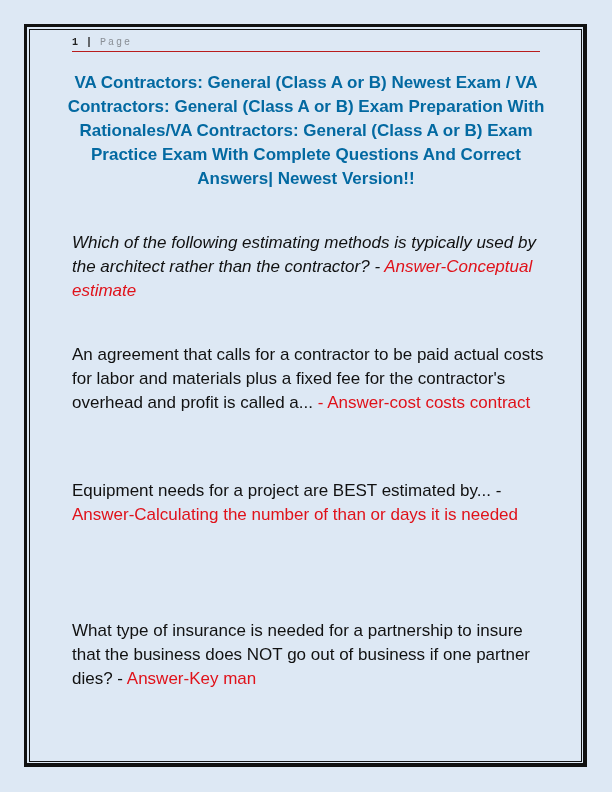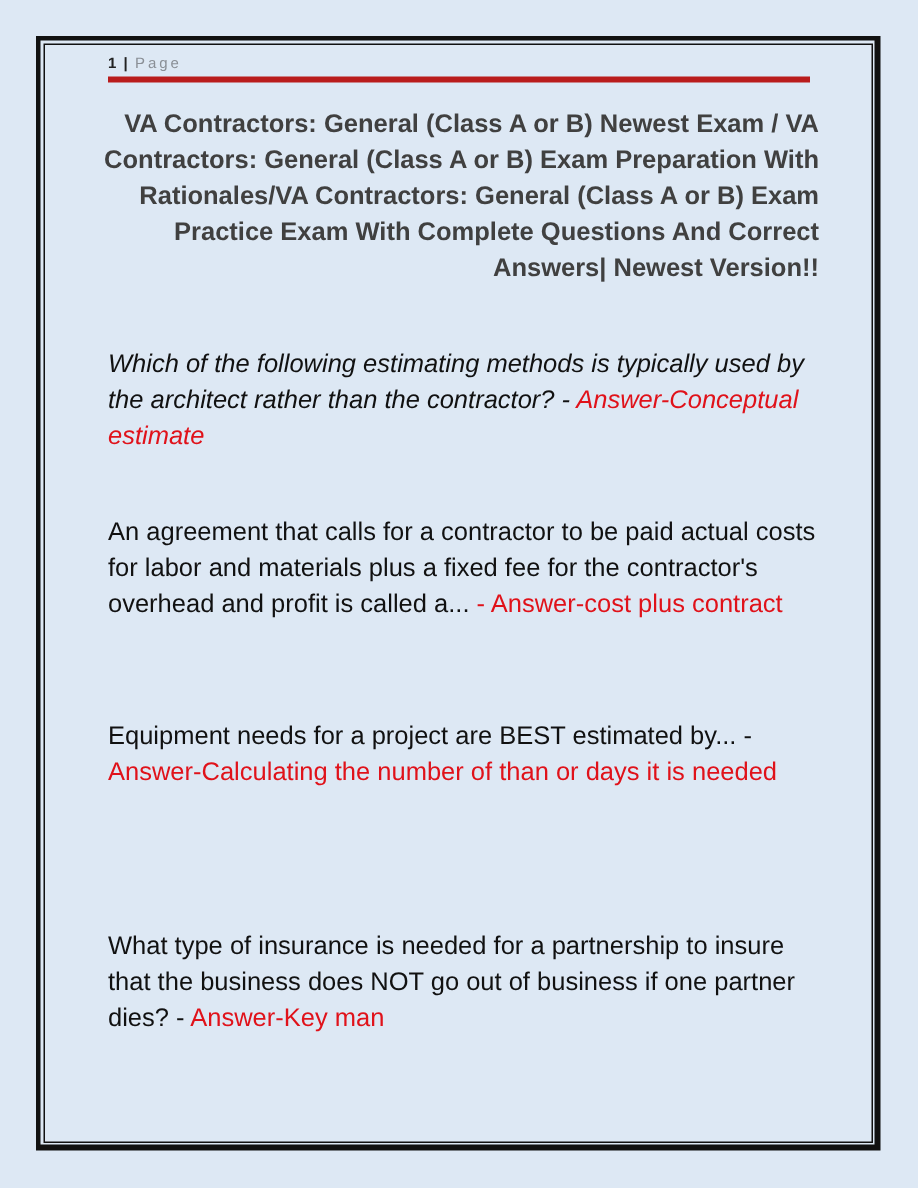--- a/index.html
+++ b/index.html
@@ -33,44 +33,44 @@
       height: 733px;
       box-sizing: border-box;
       border: 1px solid #111111;
     }
     .header {
       position: absolute;
       left: 72px;
       top: 36px;
       width: 468px;
       height: 15px;
-      border-bottom: 4px solid #b91c1c;
-      font-family: Liberation Sans, sans-serif;
+      border-bottom: 1px solid #b91c1c;
+      font-family: Liberation Mono, monospace;
       font-size: 10px;
       line-height: 13px;
       color: #222;
     }
     .header .num {
       font-weight: bold;
     }
     .header .sep {
       font-weight: bold;
       margin: 0 2px 0 2px;
     }
     .header .page-word {
       color: #8a8f96;
       letter-spacing: 2px;
     }
     .title {
       position: absolute;
       left: 66px;
       top: 71px;
       width: 480px;
-      text-align: right;
-      color: #404040;
+      text-align: center;
+      color: #0369a1;
       font-weight: bold;
       font-size: 17px;
       line-height: 24px;
     }
     .qa {
       position: absolute;
       left: 72px;
       width: 475px;
       font-size: 17px;
       line-height: 24px;
@@ -96,21 +96,21 @@
   <span class="page-word">Page</span>
 </div>
 
 <div class="title">VA Contractors: General (Class A or B) Newest Exam / VA Contractors: General (Class A or B) Exam Preparation With Rationales/VA Contractors: General (Class A or B) Exam Practice Exam With Complete Questions And Correct Answers| Newest Version!!</div>
 
 <div class="qa" id="qa1">
   <span>Which of the following estimating methods is typically used by the architect rather than the contractor? - </span><span class="answer">Answer-Conceptual estimate</span>
 </div>
 
 <div class="qa" id="qa2">
-  <span>An agreement that calls for a contractor to be paid actual costs for labor and materials plus a fixed fee for the contractor's overhead and profit is called a... </span><span class="answer">- Answer-cost plus contract</span>
+  <span>An agreement that calls for a contractor to be paid actual costs for labor and materials plus a fixed fee for the contractor's overhead and profit is called a... </span><span class="answer">- Answer-cost costs contract</span>
 </div>
 
 <div class="qa" id="qa3">
   <span>Equipment needs for a project are BEST estimated by... - </span><span class="answer">Answer-Calculating the number of than or days it is needed</span>
 </div>
 
 <div class="qa" id="qa4">
   <span>What type of insurance is needed for a partnership to insure that the business does NOT go out of business if one partner dies? - </span><span class="answer">Answer-Key man</span>
 </div>
 

